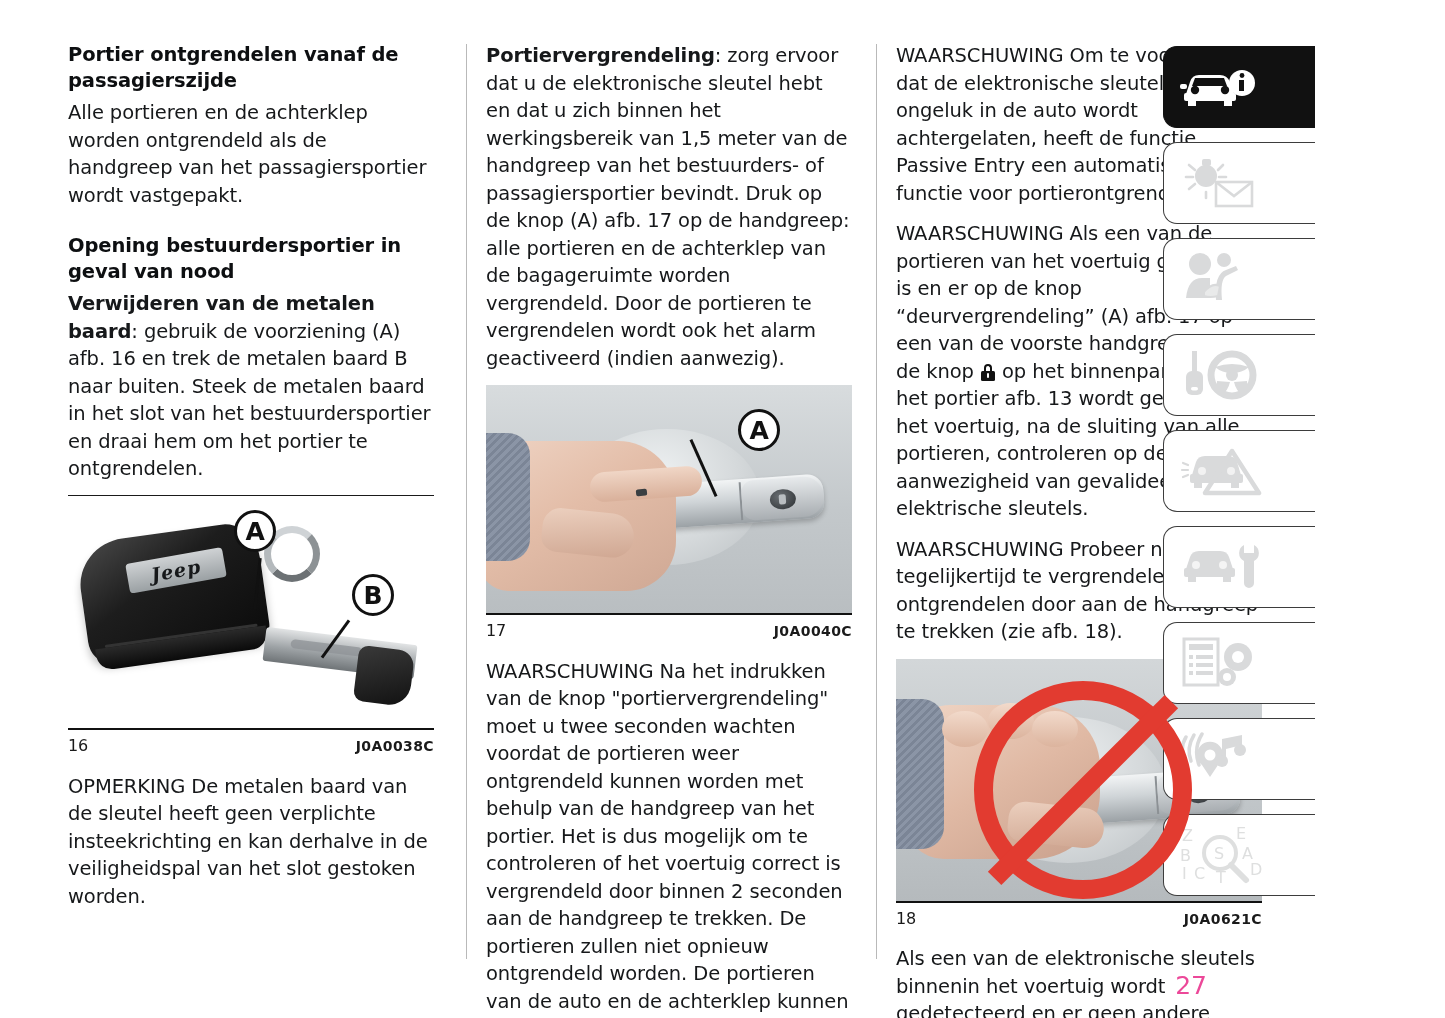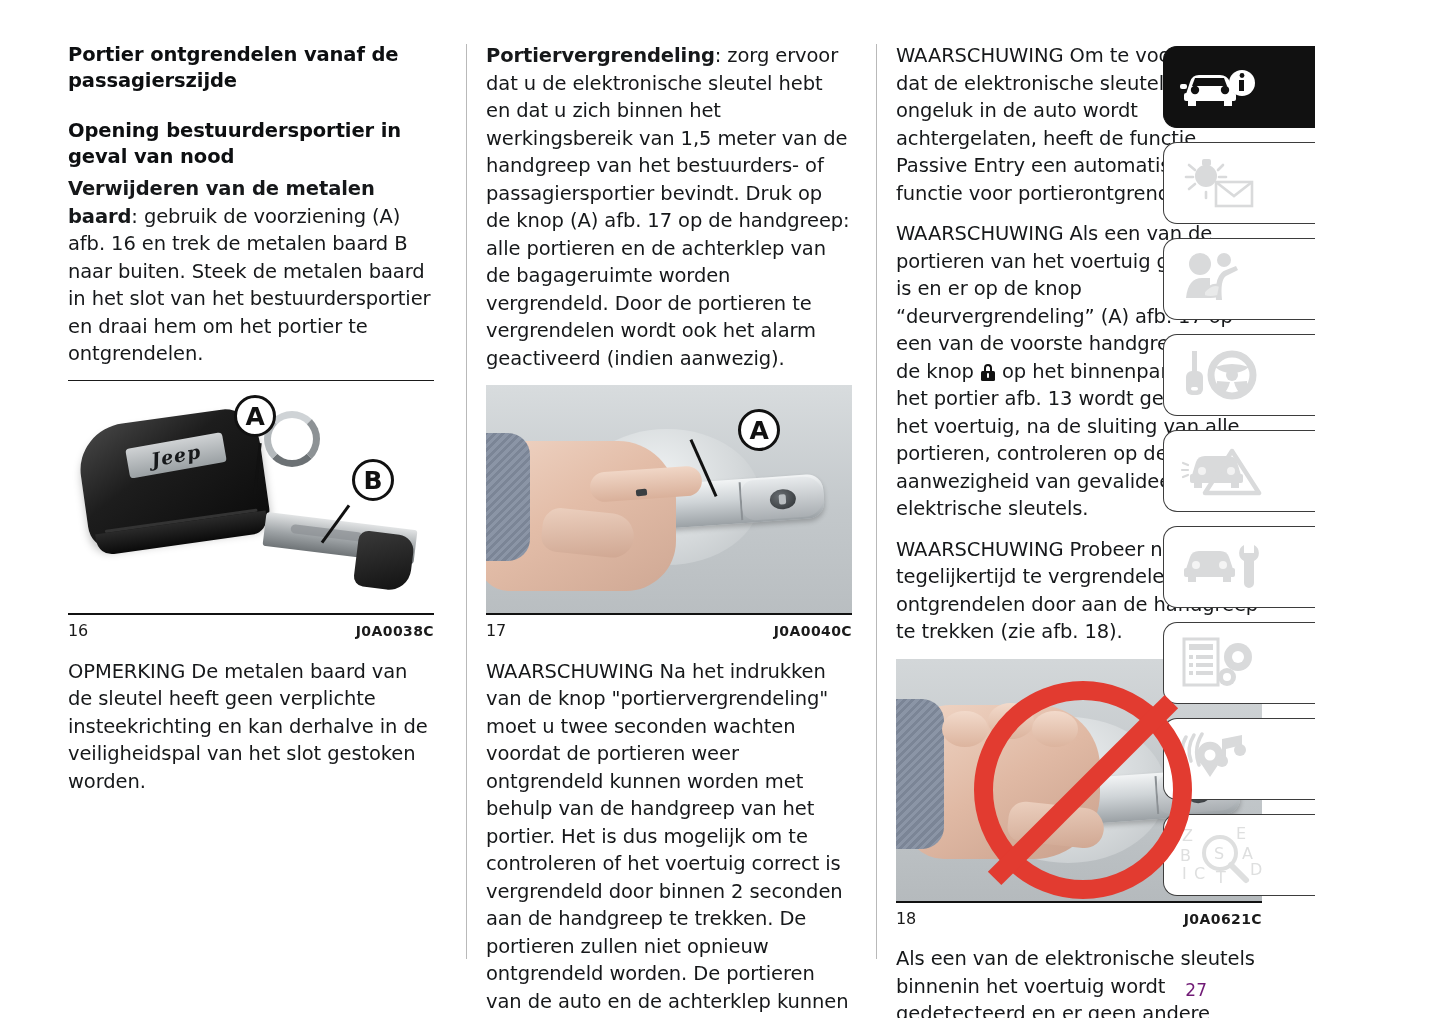--- a/index.html
+++ b/index.html
@@ -364,36 +364,37 @@
   }
   .tab.active {
     background: #111111;
     border-color: #111111;
   }
   .tab svg { display: block; }
   .page-num {
     position: absolute;
     right: 108px;
     bottom: 18px;
-    font-size: 17px;
-    color: #701a75;
+    font-size: 25px;
+    color: #ec4899;
   }
 </style>
 </head>
 <body>
 
 <div class="page">
 
   <div class="col-sep sep-1"></div>
   <div class="col-sep sep-2"></div>
 
   <div class="col col-1">
 
     <div class="h-bold">Portier ontgrendelen vanaf de passagierszijde</div>
 
+    <p>Alle portieren en de achterklep worden ontgrendeld als de handgreep van het passagiersportier wordt vastgepakt.</p>
 
     <div class="h-bold spaced">Opening bestuurdersportier in geval van nood</div>
 
 
     <p class="tight"><span class="inline-bold">Verwijderen van de metalen baard</span><span>: gebruik de voorziening (A) afb. 16 en trek de metalen baard B naar buiten. Steek de metalen baard in het slot van het bestuurdersportier en draai hem om het portier te ontgrendelen.</span></p>
 
     <div class="figure" style="margin-top:10px;">
       <div class="fig-rule thin"></div>
 
       <div class="photo fig16">

